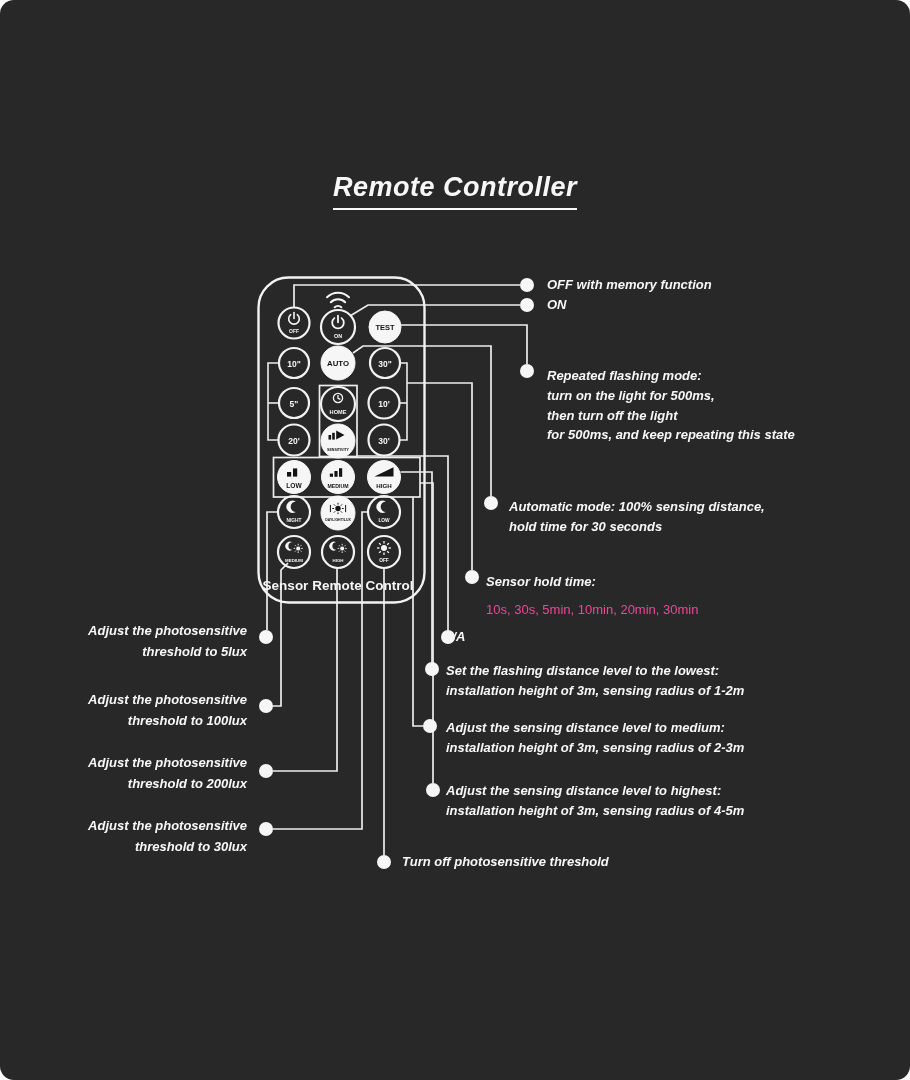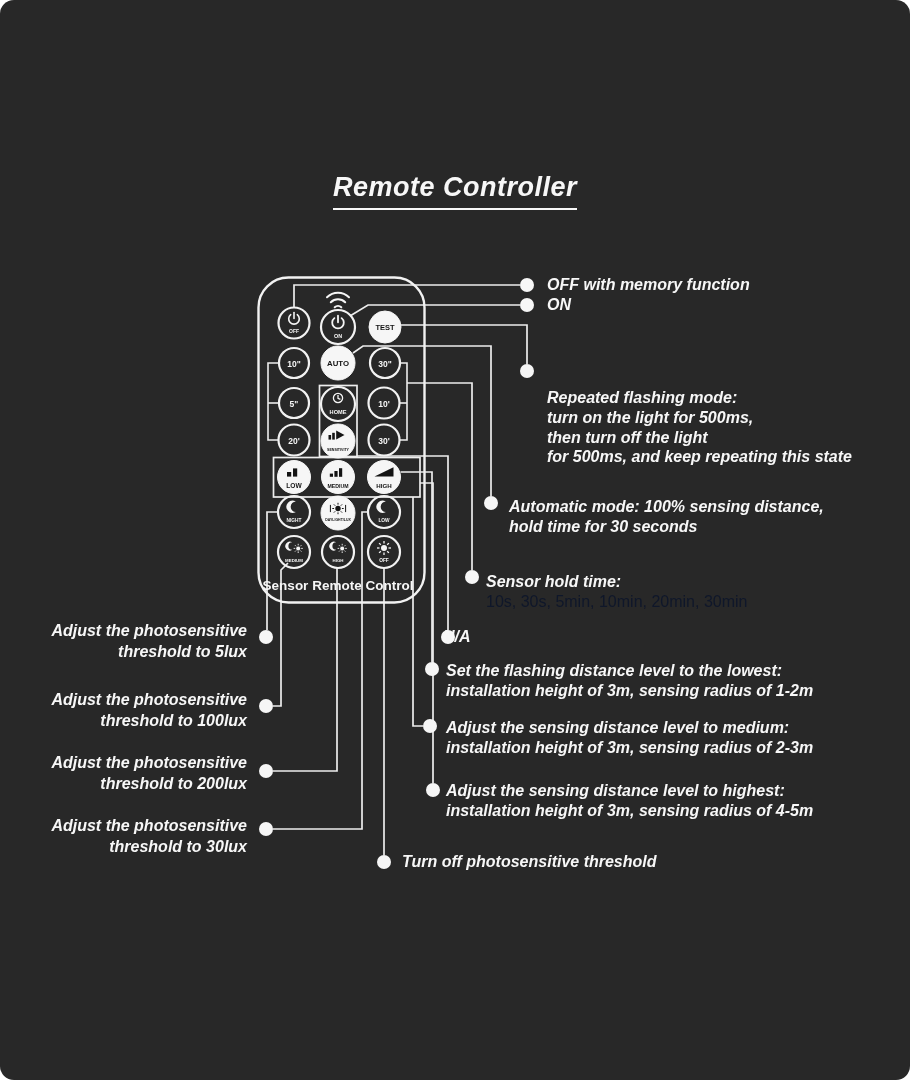--- a/index.html
+++ b/index.html
@@ -2,23 +2,23 @@
 <html><head>
 <meta charset="utf-8">
 <style>
   html,body{margin:0;padding:0;background:#ffffff;}
   .stage{position:relative;width:910px;height:1080px;margin:0 auto;background:#ffffff;
          font-family:"Liberation Sans", sans-serif;}
   .panel{position:absolute;inset:0;background:#282828;border-radius:14px;overflow:hidden;}
   .title{position:absolute;top:172px;left:0;width:100%;text-align:center;}
   .title span{display:inline-block;color:#f7f7f7;font-size:27px;font-weight:bold;font-style:italic;
               letter-spacing:.5px;padding-bottom:5px;border-bottom:2.5px solid #f7f7f7;}
-  .ann{position:absolute;color:#f7f7f7;font-size:16px;font-weight:bold;font-style:italic;
+  .ann{position:absolute;color:#f7f7f7;font-size:13px;font-weight:bold;font-style:italic;
        line-height:19.8px;white-space:nowrap;}
-  .ann .values{font-weight:normal;font-style:normal;color:#0f172a;}
+  .ann .values{font-weight:normal;font-style:normal;color:#ec4899;margin-top:8px;}
   .ann-left{text-align:right;}
   svg{position:absolute;left:0;top:0;}
   svg text{font-family:"Liberation Sans", sans-serif;}
   .btn-outline{fill:none;stroke:#f2f2f2;stroke-width:2.2;}
   .btn-filled{fill:#f6f6f6;stroke:#f6f6f6;stroke-width:1;}
   .wire{fill:none;stroke:#ededed;stroke-width:1.7;}
   .thin{fill:none;stroke:#ededed;stroke-width:1.6;}
   .dot{fill:#f6f6f6;}
   .wlbl{fill:#f6f6f6;font-weight:bold;}
   .blbl{fill:#141414;font-weight:bold;}
@@ -275,21 +275,21 @@
 
     <text x="338" y="590" font-size="13.5" font-weight="bold" fill="#f6f6f6" text-anchor="middle">Sensor Remote Control</text>
   </svg>
 
   <div class="ann" style="left:547px;top:275px;">
     <div>OFF with memory function</div>
   </div>
   <div class="ann" style="left:547px;top:295px;">
     <div>ON</div>
   </div>
-  <div class="ann" style="left:547px;top:388px;">
+  <div class="ann" style="left:547px;top:366px;">
     <div>Repeated flashing mode:</div>
     <div>turn on the light for 500ms,</div>
     <div>then turn off the light</div>
     <div>for 500ms, and keep repeating this state</div>
   </div>
   <div class="ann" style="left:509px;top:497px;">
     <div>Automatic mode: 100% sensing distance,</div>
     <div>hold time for 30 seconds</div>
   </div>
   <div class="ann" style="left:486px;top:572px;">

